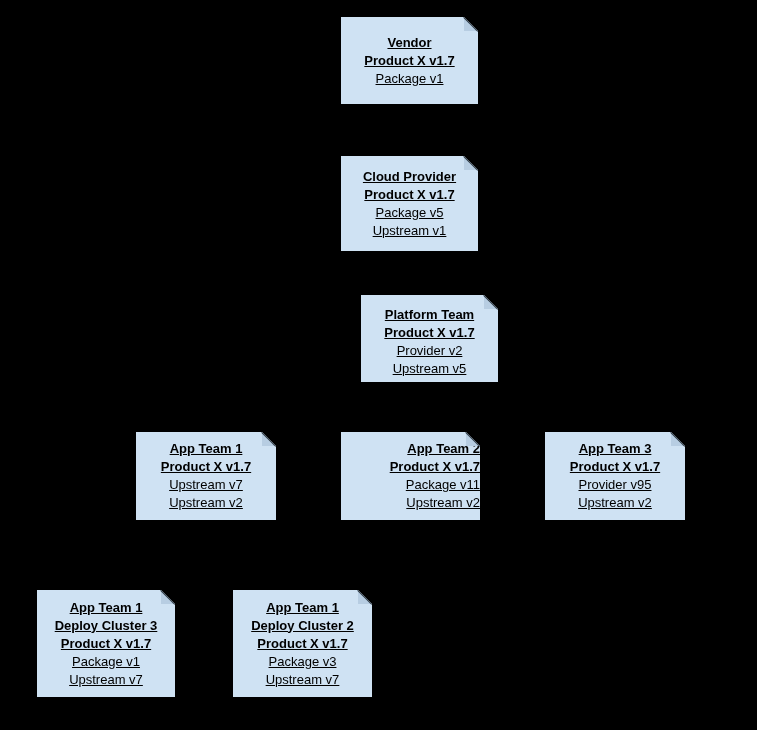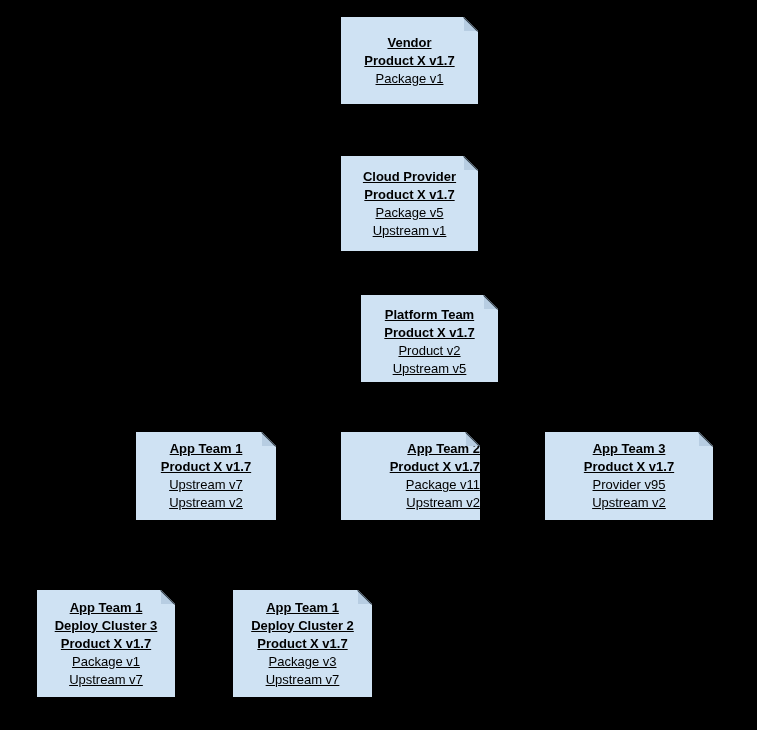--- a/index.html
+++ b/index.html
@@ -57,21 +57,21 @@
     transform: translateX(0);
     pointer-events: none;
   }
   
   .n-vendor   { left: 341px; top: 17px;  width: 137px; height: 87px; }
   .n-cloud    { left: 341px; top: 156px; width: 137px; height: 95px; }
   .n-platform { left: 341px; top: 295px; width: 137px; height: 87px;
                 justify-content: flex-start; padding-top: 11px; box-sizing: border-box; margin-left: 20px; }
   .n-app1     { left: 136px; top: 432px; width: 140px; height: 88px; }
   .n-app2     { left: 341px; top: 432px; width: 139px; height: 88px; align-items: flex-end; }
-  .n-app3     { left: 545px; top: 432px; width: 168px; height: 88px; }
+  .n-app3     { left: 545px; top: 432px; width: 140px; height: 88px; }
   .n-deploy1  { left: 37px;  top: 590px; width: 138px; height: 107px; }
   .n-deploy2  { left: 233px; top: 590px; width: 139px; height: 107px; }
 </style>
 </head>
 <body>
 
 <div class="canvas">
 
   <div class="node n-vendor">
     <span class="line bold">Vendor</span>
@@ -86,21 +86,21 @@
     <span class="line bold">Product X v1.7</span>
     <span class="line">Package v5</span>
     <span class="line">Upstream v1</span>
     <span class="fold-shade"></span>
     <span class="fold-line"></span>
   </div>
 
   <div class="node n-platform">
     <span class="line bold">Platform Team</span>
     <span class="line bold">Product X v1.7</span>
-    <span class="line">Product v2</span>
+    <span class="line">Provider v2</span>
     <span class="line">Upstream v5</span>
     <span class="line">Upstream v1</span>
     <span class="fold-shade"></span>
     <span class="fold-line"></span>
   </div>
 
   <div class="node n-app1">
     <span class="line bold">App Team 1</span>
     <span class="line bold">Product X v1.7</span>
     <span class="line">Upstream v7</span>

